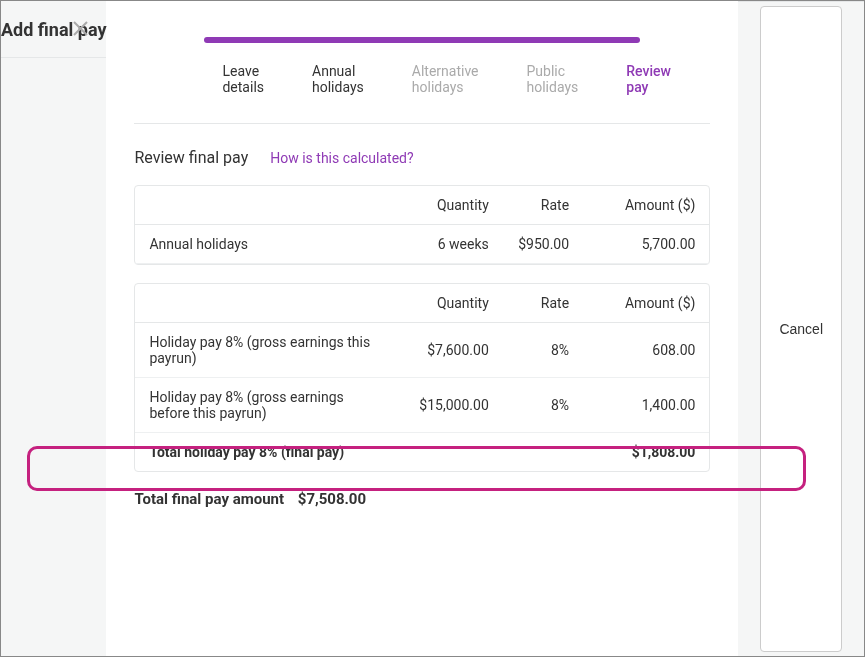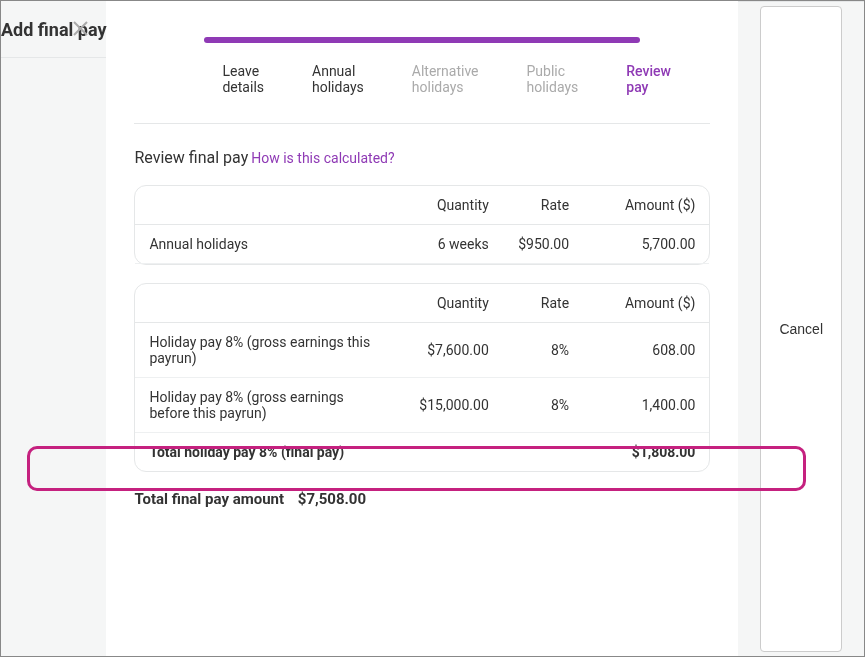--- a/index.html
+++ b/index.html
@@ -75,39 +75,39 @@
     font-size: 14px;
     color: #333;
     cursor: pointer;
     margin-left: 48px;
   }
   .step-label.disabled { color: #aaa; }
   .step-label.active { color: #8f3ab5; font-weight: 500; }
   .section-header {
     display: flex;
     align-items: baseline;
-    gap: 3px;
+    gap: 22px;
     margin-top: 24px;
     margin-bottom: 18px;
   }
   .section-title {
     font-size: 16px;
     color: #333;
     font-weight: 400;
   }
   .help-link {
     color: #8f3ab5;
     font-size: 14px;
     text-decoration: none;
     cursor: pointer;
   }
   .data-table {
     width: 100%;
     border: 1px solid #e5e7e8;
-    border-radius: 12px;
+    border-radius: 4px;
     border-collapse: separate;
     border-spacing: 0;
     margin-bottom: 18px;
   }
   .data-table th, .data-table td {
     padding: 11px 14px;
     text-align: right;
     font-size: 14px;
   }
   .data-table th:first-child, .data-table td:first-child {

